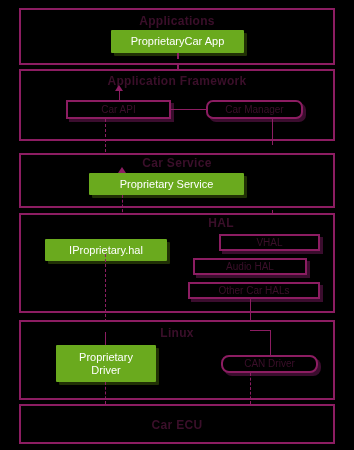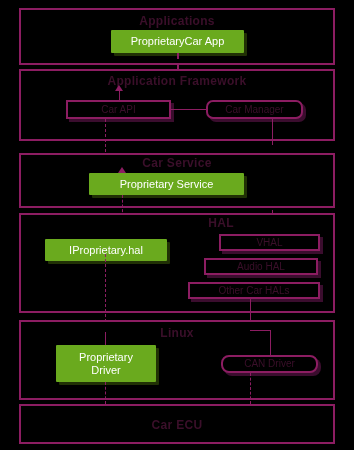--- a/index.html
+++ b/index.html
@@ -114,21 +114,21 @@
 
   <div class="v-dash" style="left:122px;top:195px;height:36px;"></div>
   <div class="arrow-down" style="left:118px;top:225px;"></div>
 
   <div class="layer" style="left:19px;top:213px;width:316px;height:100px;"></div>
   <div class="layer-title" style="top:216px;left:19px;width:354px;padding-left:25px;">HAL</div>
 
   <div class="green shadow" style="left:45px;top:232px;width:122px;height:22px;margin-top:7px;">IProprietary.hal</div>
 
   <div class="obox shadow" style="left:219px;top:234px;width:101px;height:17px;">VHAL</div>
-  <div class="obox shadow" style="left:204px;top:258px;width:114px;height:17px;">Audio HAL</div>
+  <div class="obox shadow" style="left:193px;top:258px;width:114px;height:17px;">Audio HAL</div>
   <div class="obox shadow" style="left:188px;top:282px;width:132px;height:17px;">Other Car HALs</div>
 
   <div class="v-dash" style="left:105px;top:254px;height:78px;"></div>
 
   <div class="v-solid" style="left:250px;top:299px;height:31px;"></div>
 
   <div class="layer" style="left:19px;top:320px;width:316px;height:80px;"></div>
   <div class="layer-title" style="top:326px;left:19px;width:316px;">Linux</div>
 
   <div class="green shadow" style="left:56px;top:345px;width:100px;height:37px;flex-direction:column;">

